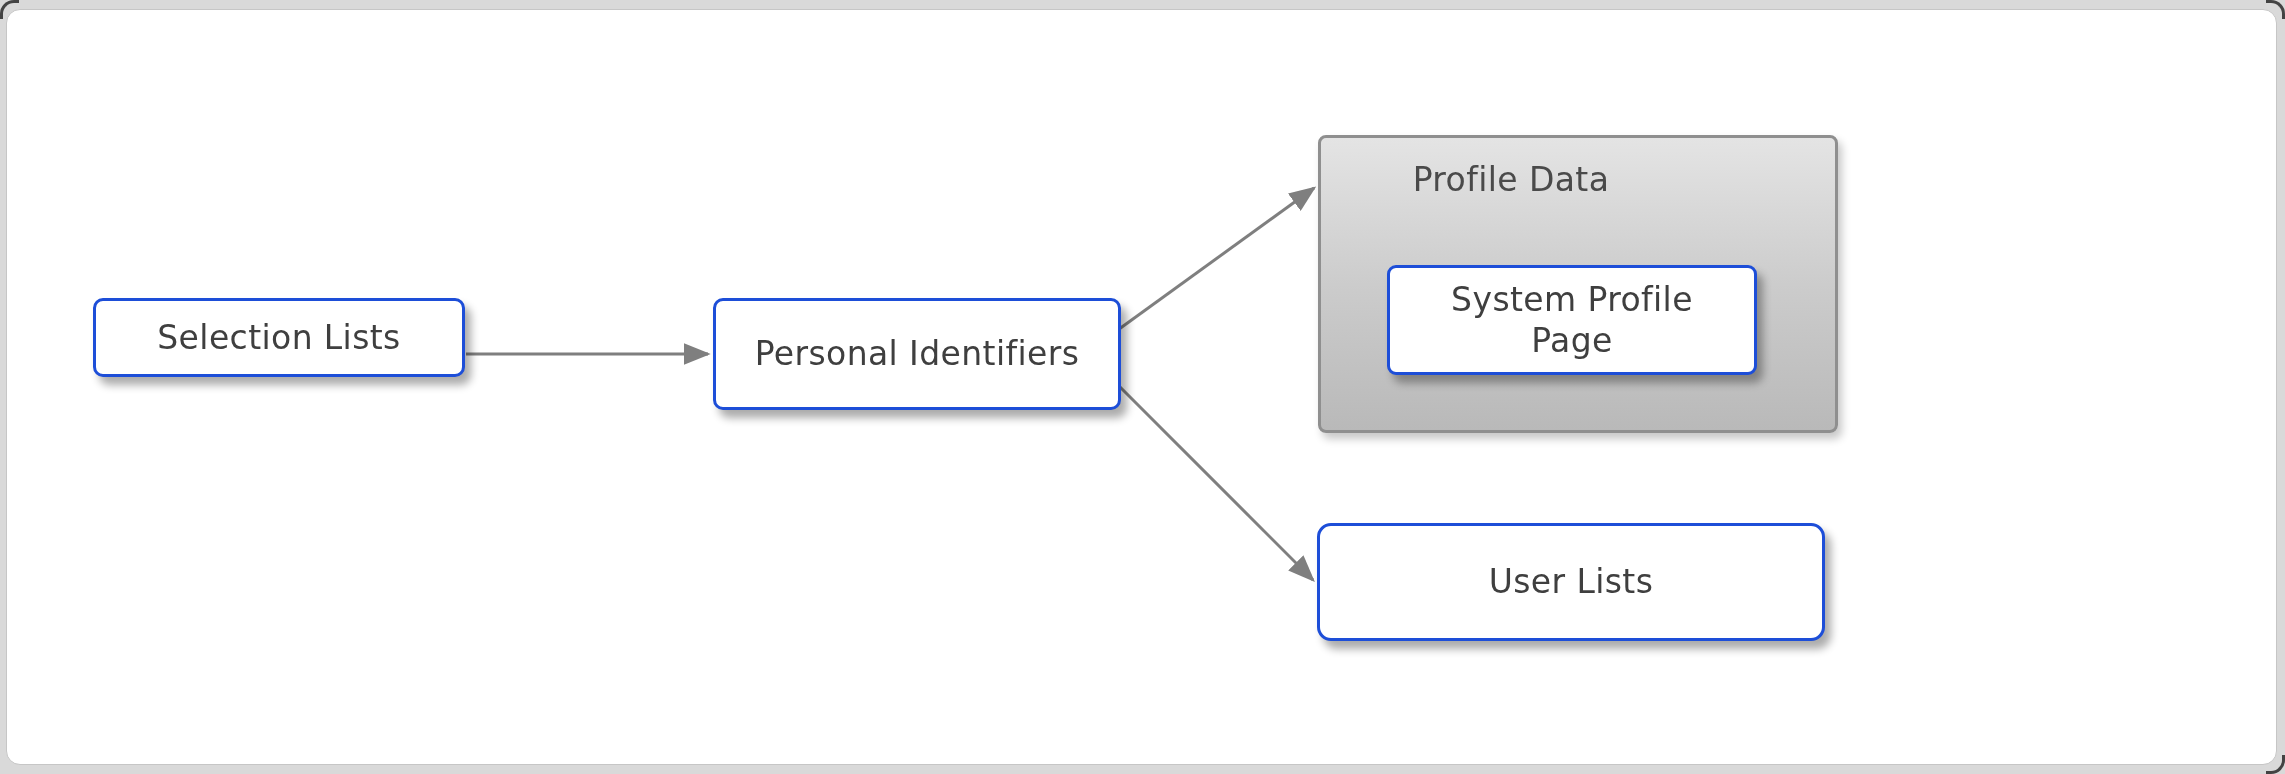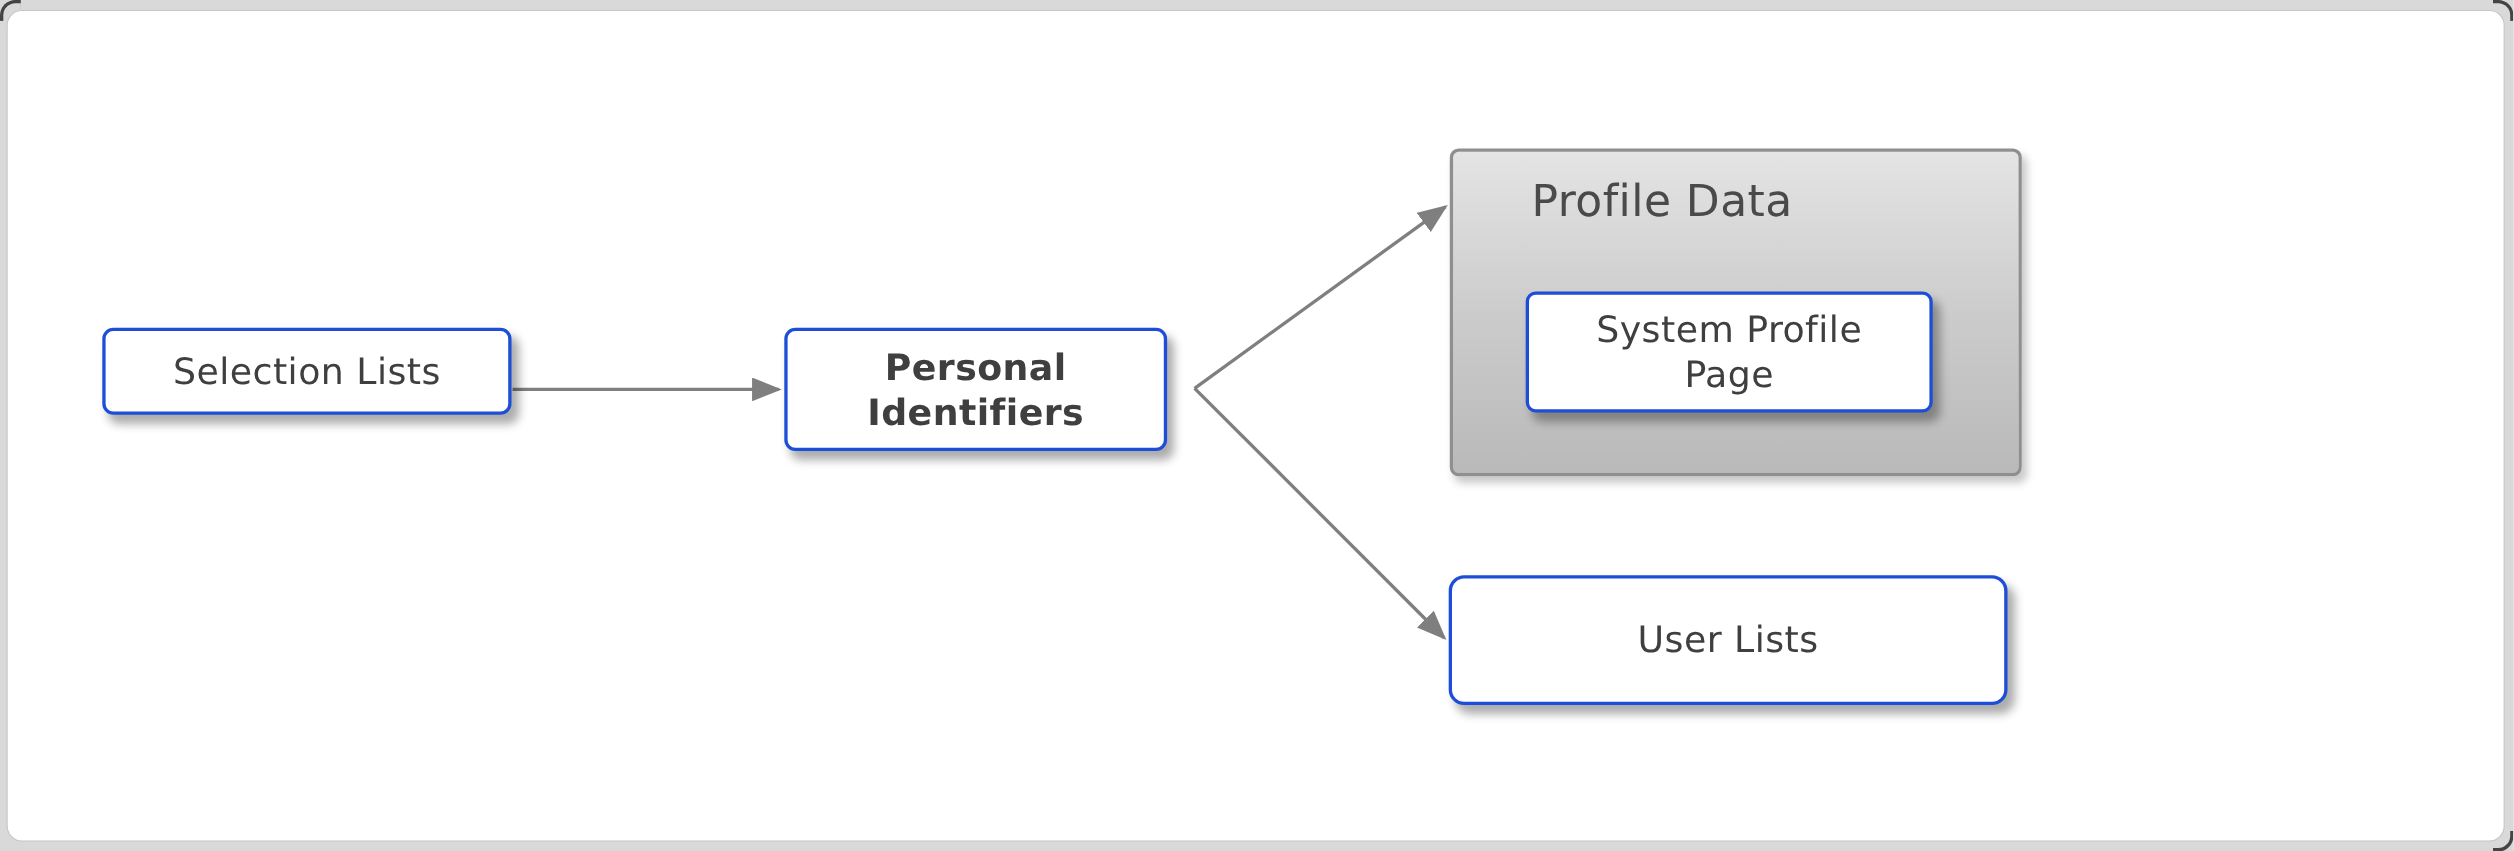--- a/index.html
+++ b/index.html
@@ -54,21 +54,21 @@
     display: flex;
     align-items: center;
     justify-content: center;
     text-align: center;
     color: #3F3F3F;
     font-size: 33px;
     letter-spacing: 0.4px;
     line-height: 1.25;
   }
   .node-selection-lists      { left: 93px;   top: 298px; width: 372px; height: 79px; justify-content: center; }
-  .node-personal-identifiers { left: 713px;  top: 298px; width: 348px; height: 112px; font-weight: bold; }
+  .node-personal-identifiers { left: 713px;  top: 298px; width: 408px; height: 112px; }
   .node-user-lists           { left: 1317px; top: 523px; width: 508px; height: 118px; border-radius: 14px; }
   .node-system-profile-page  { left: 1387px; top: 265px; width: 370px; height: 110px; border-radius: 9px; }
   .node-system-profile-page .node-label { max-width: 290px; }
 
   .group-profile-data {
     position: absolute;
     left: 1318px;
     top: 135px;
     width: 520px;
     height: 298px;
@@ -78,21 +78,21 @@
     border-radius: 8px;
     box-shadow: 4px 6px 8px rgba(0, 0, 0, 0.22);
   }
   .group-title {
     position: absolute;
     left: 0;
     top: 22px;
     width: 380px;
     text-align: center;
     color: #4A4A4A;
-    font-size: 40px;
+    font-size: 33px;
     letter-spacing: 0.4px;
   }
 </style>
 </head>
 <body>
 
 <div class="canvas"></div>
 
 <div class="frame-corner tl"></div>
 <div class="frame-corner tr"></div>

